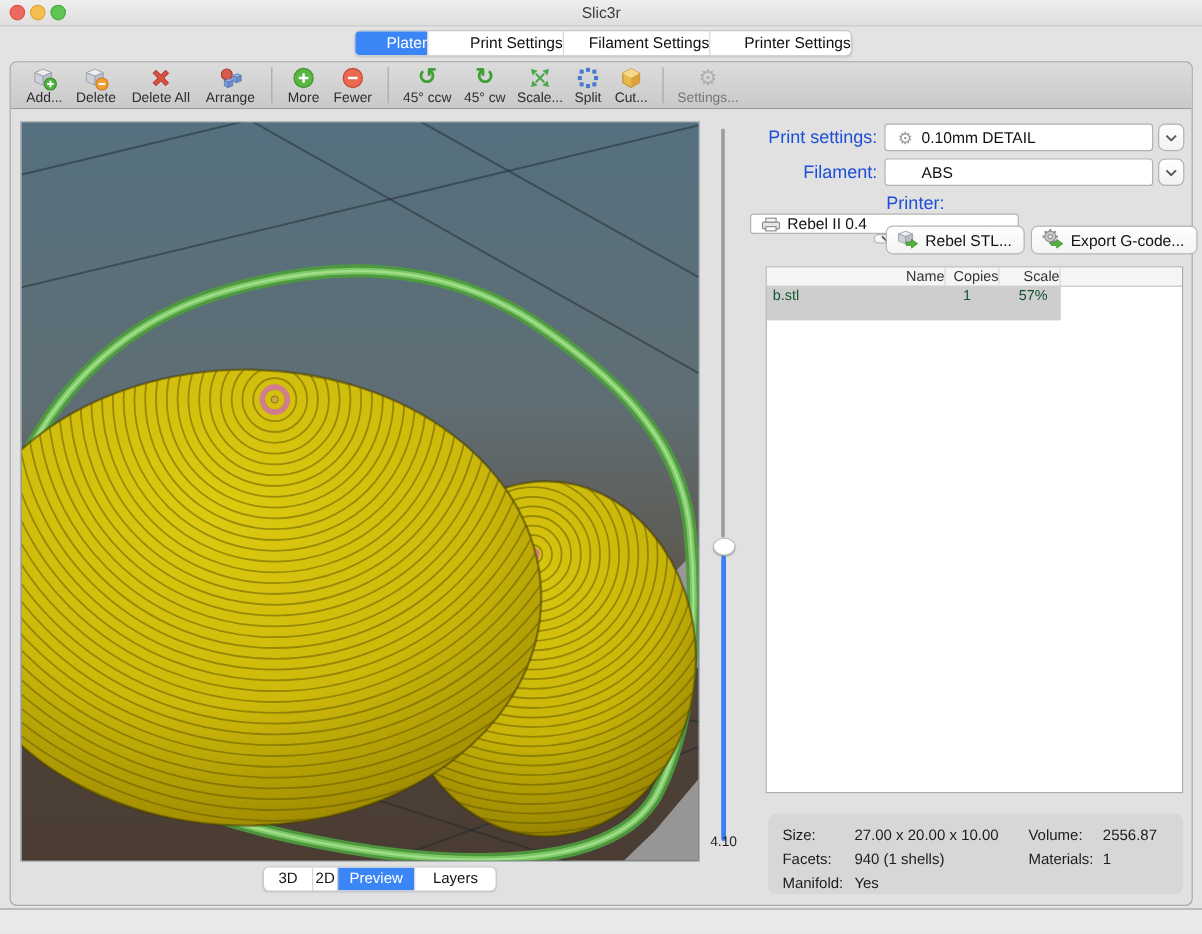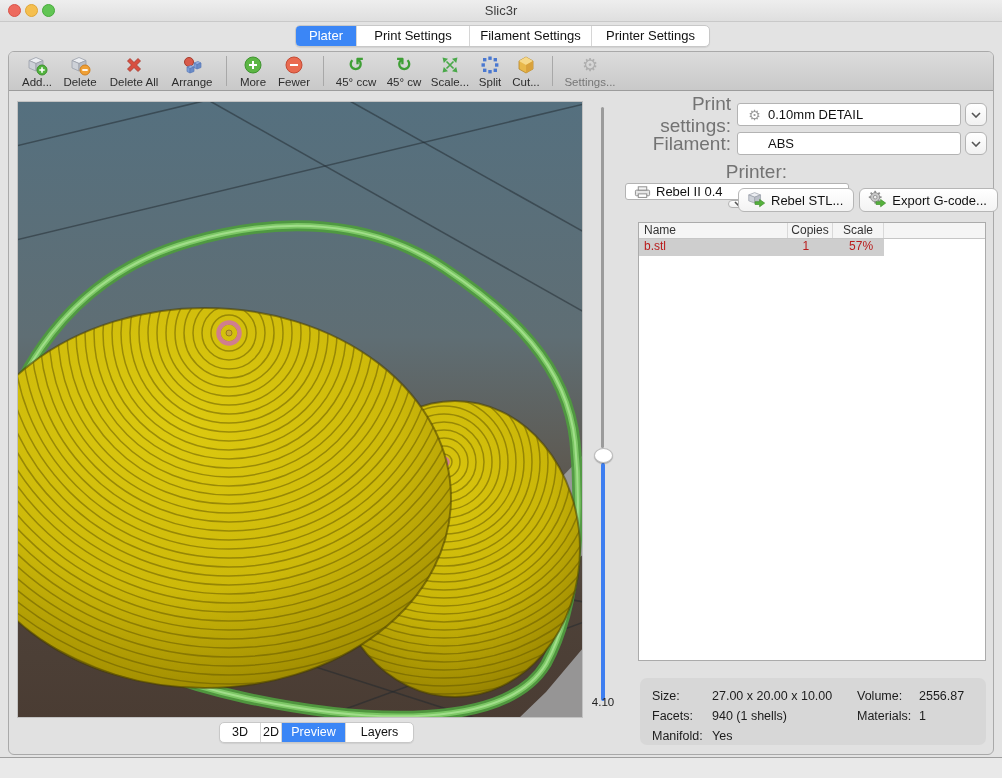--- a/index.html
+++ b/index.html
@@ -19,21 +19,21 @@
   .tl.grn   { left:42px; background:#61c554; border:1px solid #47ab3b; }
   .win-title { width:100%; text-align:center; line-height:21px; font-size:13px; color:#3e3e3e; }
 
   
   .seg { display:flex; background:#fff; border:1px solid #c8c8c8; border-radius:5px;
     overflow:hidden; box-shadow:0 1px 1px rgba(0,0,0,.08); }
   .seg .sg { text-align:center; color:#111; border-left:1px solid #d6d6d6; cursor:default; }
   .seg .sg:first-child { border-left:none; }
   .seg .sg.sel { background:#3b86f6; color:#fff; }
   .main-tabs { left:295px; top:25px; height:22px; font-size:13px; }
-  .main-tabs .sg { line-height:20px; }
+  .main-tabs .sg { line-height:20px;text-align:right; }
   .view-tabs { left:219px; top:722px; height:21px; font-size:12.5px; }
   .view-tabs .sg { line-height:19px; }
 
   
   .panel { left:8px; top:51px; width:986px; height:704px; background:#e1e1e1;
     border:1px solid #a9a9a9; border-radius:6px; }
   .bottom-strip { left:0; top:757px; width:1002px; height:21px;
     background:#e9e9e9; border-top:1px solid #9e9e9e; }
 
   
@@ -57,38 +57,38 @@
 
   
   .slider-track-gray { left:601px; top:107px; width:3px; height:341px; background:#9b9b9b; border-radius:2px; }
   .slider-track-blue { left:601px; top:463px; width:4px; height:238px; background:#3d7ef0; border-radius:2px; }
   .slider-thumb { left:594px; top:448px; width:19px; height:15px; background:#fff;
     border:1px solid #bdbdbd; border-radius:50%; box-shadow:0 1px 1px rgba(0,0,0,.25); }
   .slider-value { left:586px; top:696px; width:34px; text-align:center; font-size:11.5px; color:#222; }
 
   
   .field-row { display:flex; align-items:center; height:23px; }
-  .fr-label { width:112px; text-align:right; font-size:19px; color:#737373; padding-right:6px; }
+  .fr-label { width:112px; text-align:right; font-size:15px; color:#1d4ed8; padding-right:6px; }
   .field { width:224px; height:23px; background:#fff; border:1px solid #b3b3b3; border-radius:3px;
     display:flex; align-items:center; padding-left:8px; font-size:13px; color:#111; }
   .field .f-ico { width:17px; margin-right:5px; display:flex; align-items:center; justify-content:center; }
   .field .f-gear { font-size:14px; color:#9a9a9a; line-height:14px; }
   .dd-btn { width:22px; height:23px; margin-left:4px; background:linear-gradient(#fff,#f1f1f1);
     border:1px solid #b3b3b3; border-radius:6px; display:flex; align-items:center; justify-content:center; }
   .export-row { left:738px; top:188px; display:flex; gap:5px; }
   .btn { height:24px; background:linear-gradient(#fff,#f3f3f3); border:1px solid #b6b6b6;
     border-radius:6px; display:flex; align-items:center; padding:0 10px 0 7px;
     font-size:13px; color:#111; gap:5px; }
 
   
   .model-table { left:638px; top:222px; width:348px; height:439px; background:#fff; border:1px solid #ababab; }
   .mt-head { display:flex; height:16px; background:#f5f5f5; border-bottom:1px solid #c6c6c6;
     font-size:12px; color:#333; }
-  .mt-head .c { border-right:1px solid #d9d9d9; line-height:15px; }
-  .mt-row { display:flex; height:17px; font-size:12px; color:#b91c1c;gap:12px; }
+  .mt-head .c { border-right:1px solid #d9d9d9; line-height:15px;text-align:right; }
+  .mt-row { display:flex; height:28px; font-size:12px; color:#14532d;gap:12px; }
   .mt-row.sel { background:#cecece; width:245px; }
   .c-name { width:149px; padding-left:5px; }
   .c-copies { width:45px; text-align:center; }
   .c-scale { width:51px; text-align:center; }
 
   
   .info-title { left:653px; top:695px; font-size:10px; color:#0f766e; }
   .info-box { left:640px; top:678px; width:346px; height:67px; background:#d7d7d7; border-radius:7px;
     font-size:12.5px; color:#1c1c1c; padding:8px 0 0 12px; }
   .info-row { display:flex; height:20px; align-items:center; }

